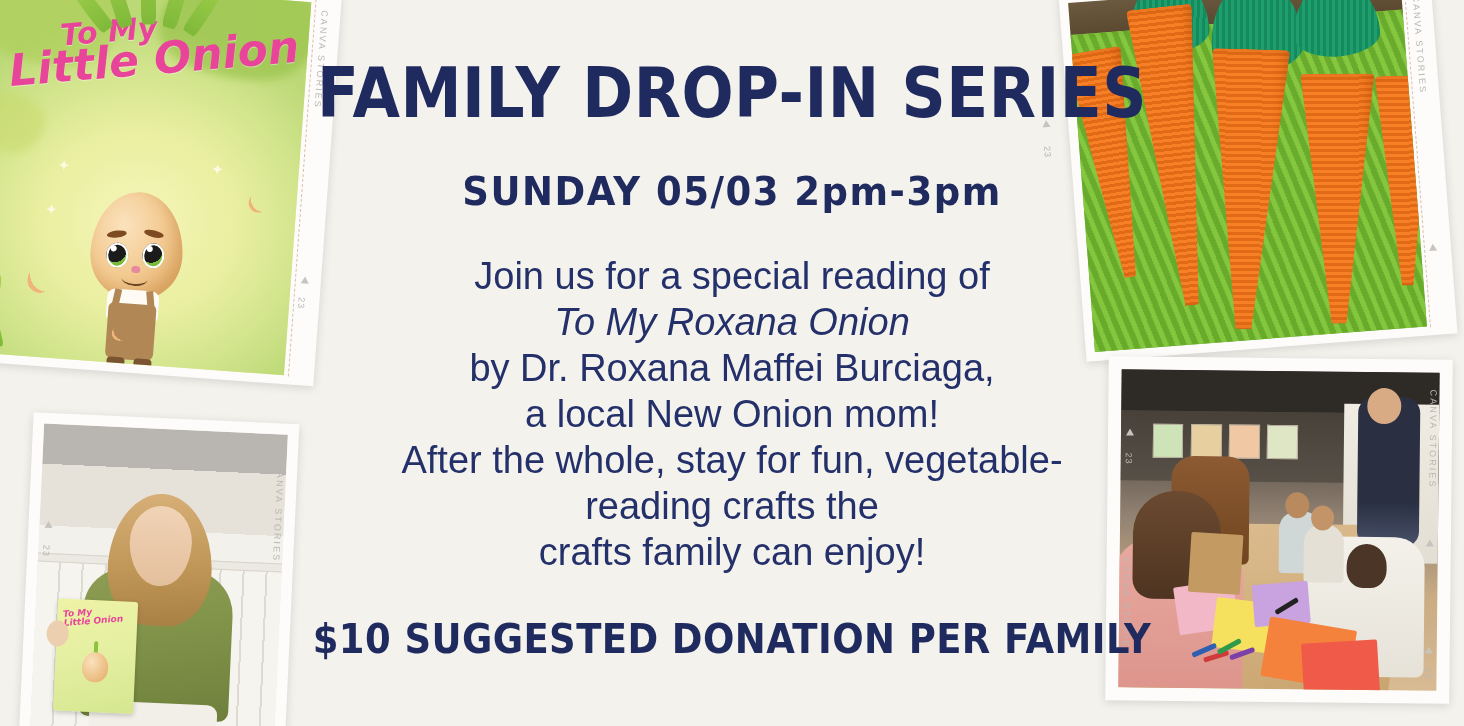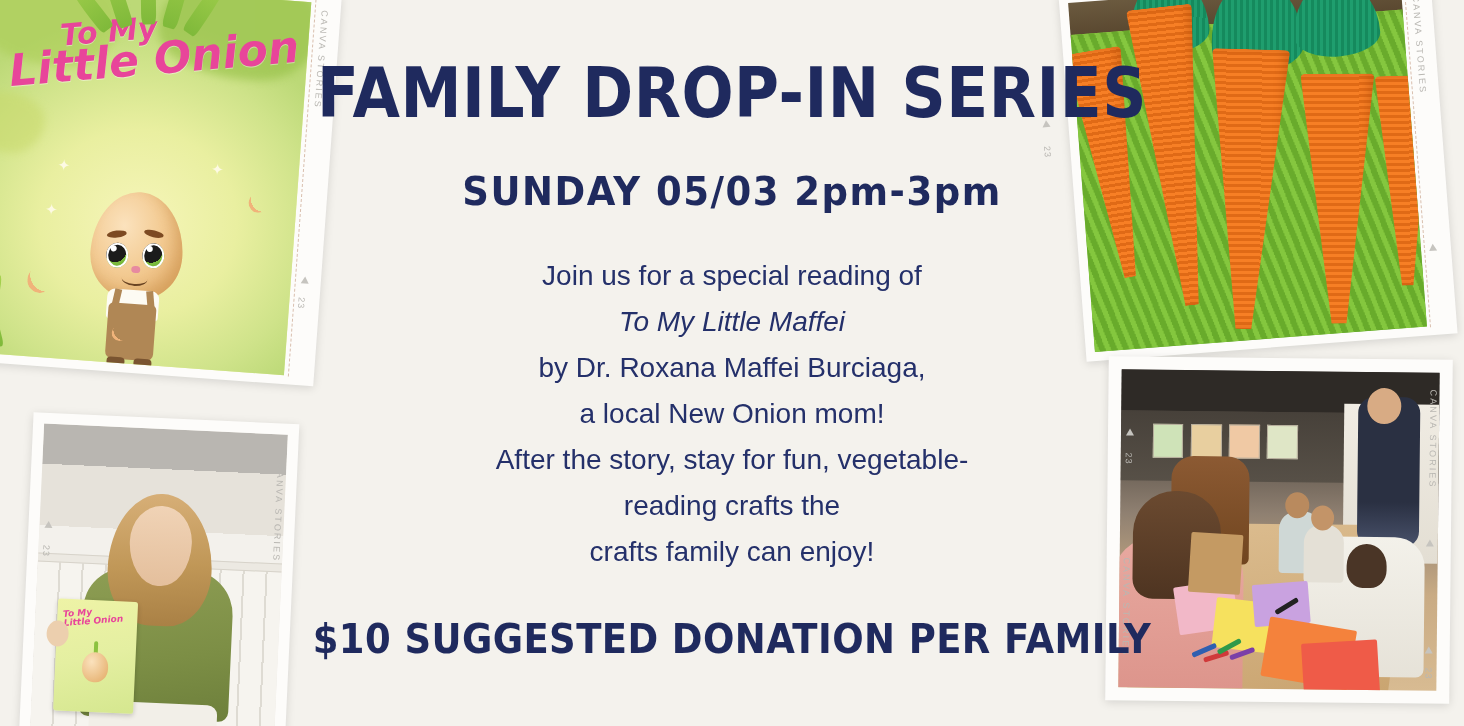--- a/index.html
+++ b/index.html
@@ -180,21 +180,21 @@
     position:absolute;left:0;right:0;top:170px;text-align:center;
     color:#1f2a5e;font-family:"DejaVu Sans", sans-serif;
     font-weight:700;font-size:37px;letter-spacing:1.5px;
     transform:scaleY(1.06);
     z-index:20;
   }
   #body-copy{
     position:absolute;left:300px;width:864px;top:253px;
     text-align:center;color:#24306a;
     font-family:"Liberation Sans", sans-serif;
-    font-size:28px;line-height:46px;font-weight:400;
+    font-size:38px;line-height:46px;font-weight:400;
     z-index:20;
   }
   #body-copy .bk{font-style:italic;}
   #donation{
     position:absolute;left:0;right:0;top:618px;text-align:center;
     color:#1f2a5e;font-family:"DejaVu Sans", sans-serif;
     font-weight:700;font-size:37px;letter-spacing:.4px;
     transform:scaleY(1.08);
     z-index:20;
   }
@@ -360,23 +360,23 @@
     <div class="tri" style="right:17px;bottom:50px;"></div>
     <div class="tri" style="right:17px;top:180px;"></div>
   </div>
 
   <div id="headline">FAMILY DROP-IN SERIES</div>
 
   <div id="datetime">SUNDAY  05/03  2pm-3pm</div>
 
   <div id="body-copy">
     <div>Join us for a special reading of</div>
-    <div class="bk">To My Little Maffei</div>
+    <div class="bk">To My Roxana Onion</div>
     <div>by Dr. Roxana Maffei Burciaga,</div>
     <div>a local New Onion mom!</div>
-    <div>After the story, stay for fun, vegetable-</div>
+    <div>After the whole, stay for fun, vegetable-</div>
     <div>reading crafts the</div>
     <div>crafts family can enjoy!</div>
   </div>
 
   <div id="donation">$10 SUGGESTED DONATION PER FAMILY</div>
 
 </div>
 
 </body></html>

